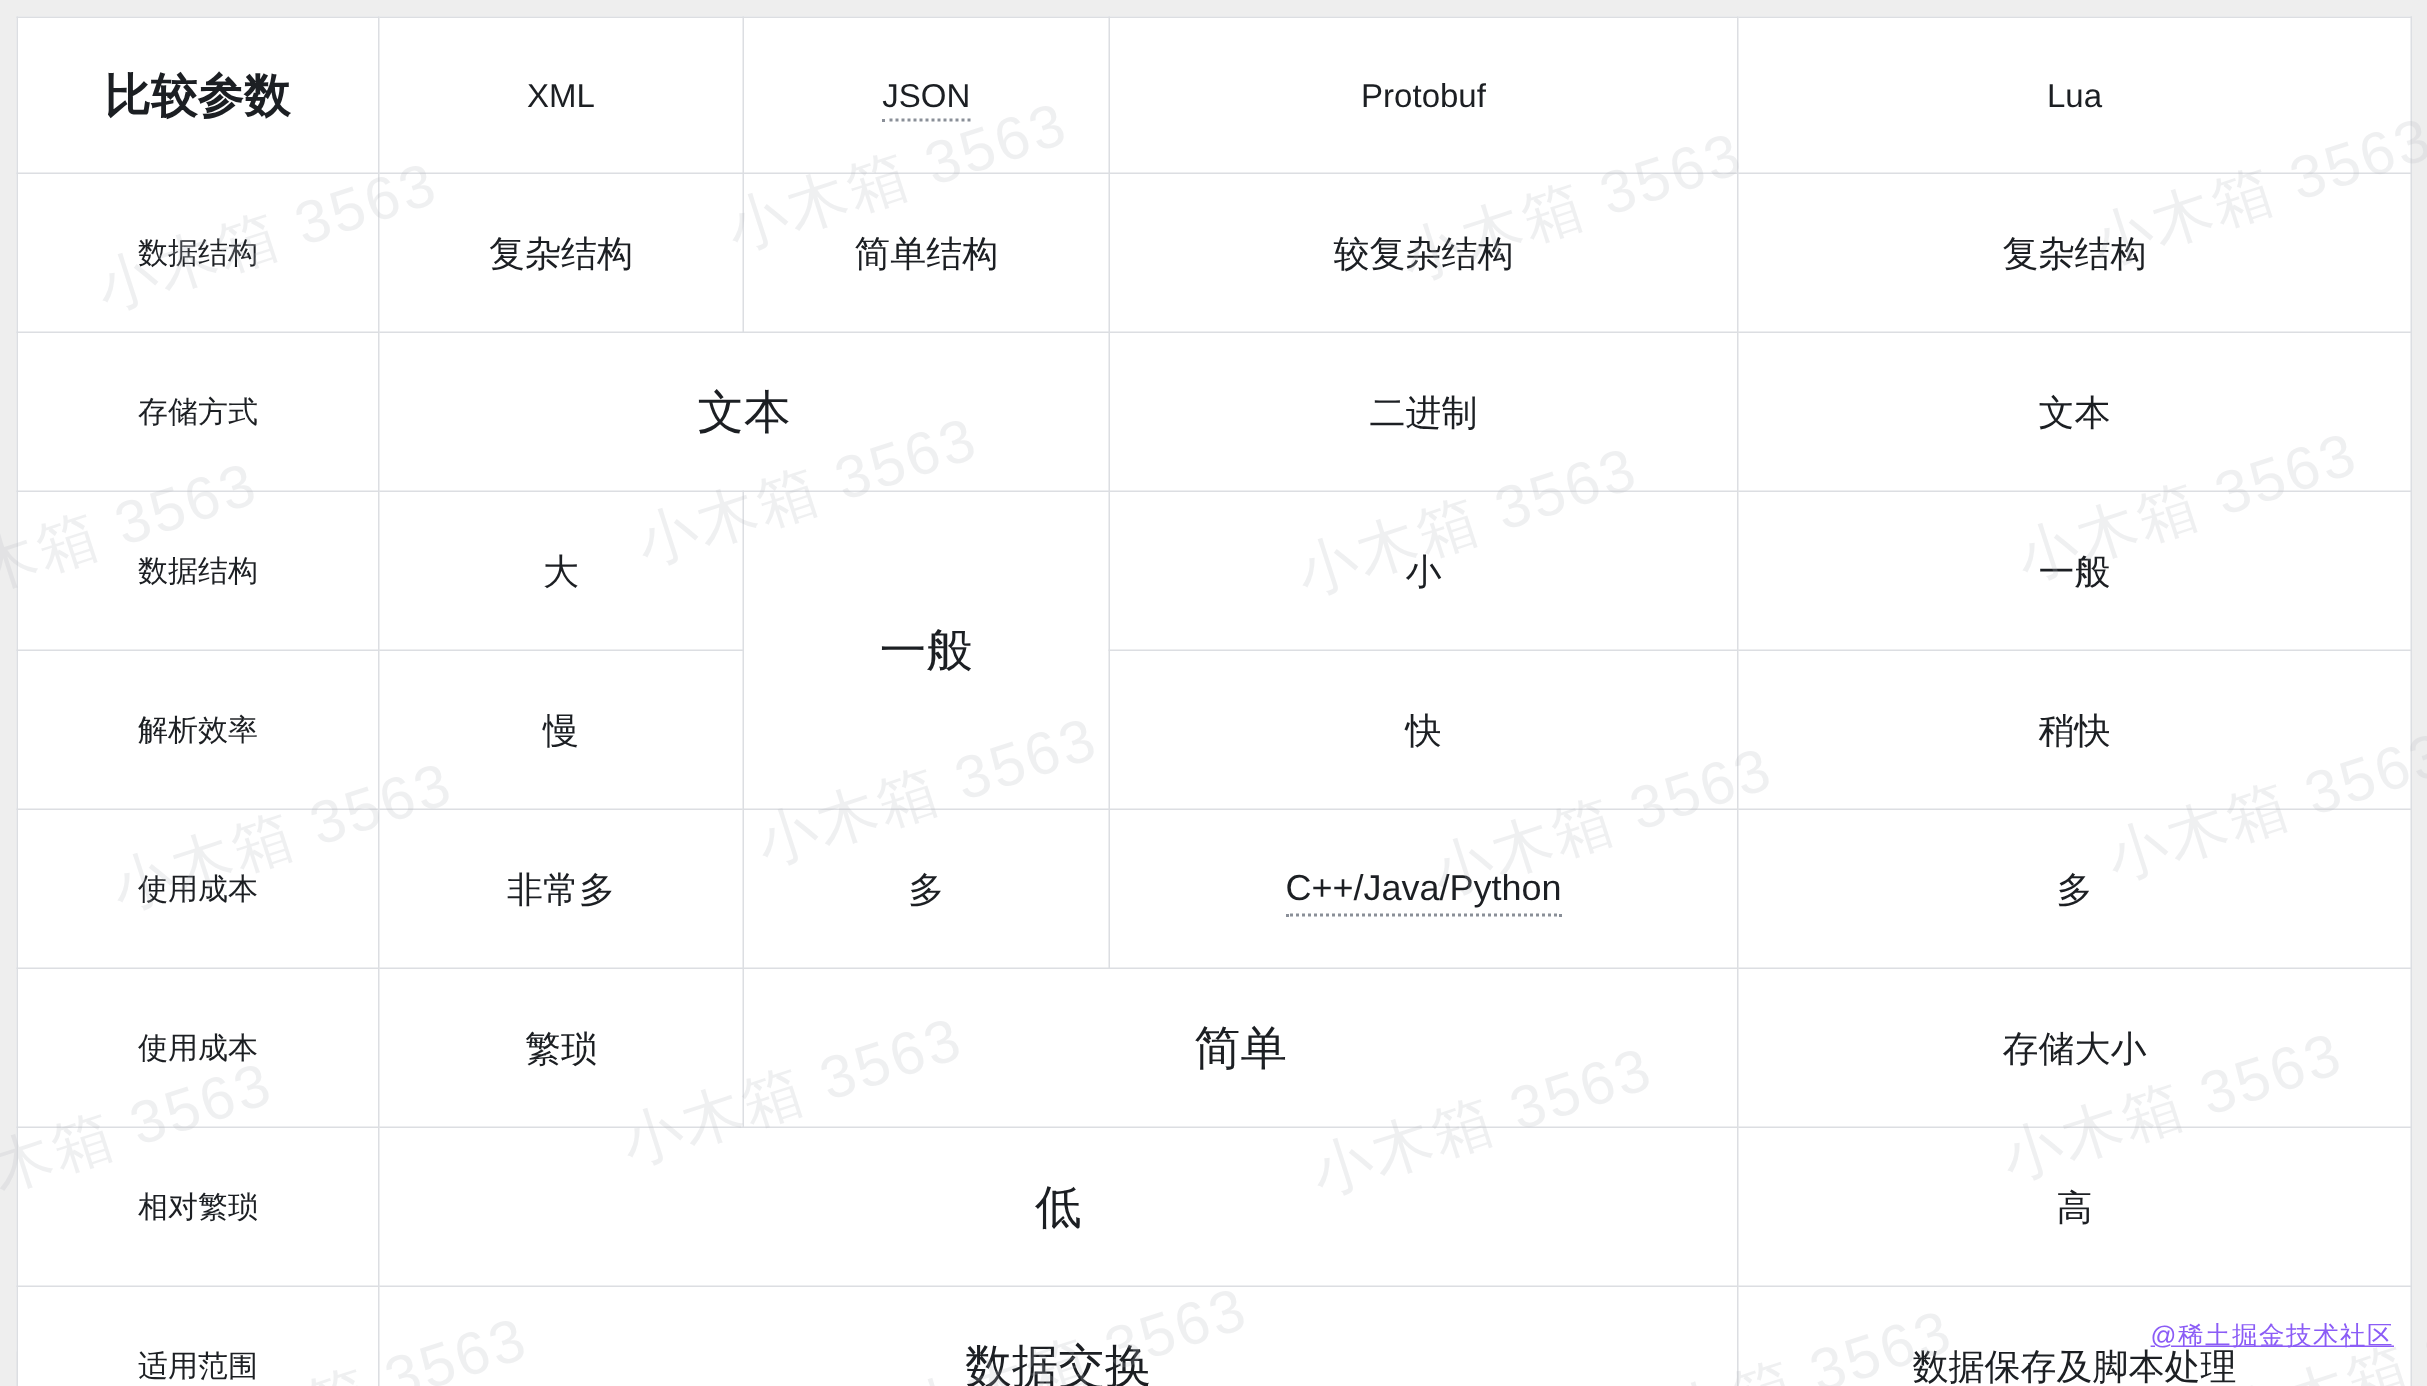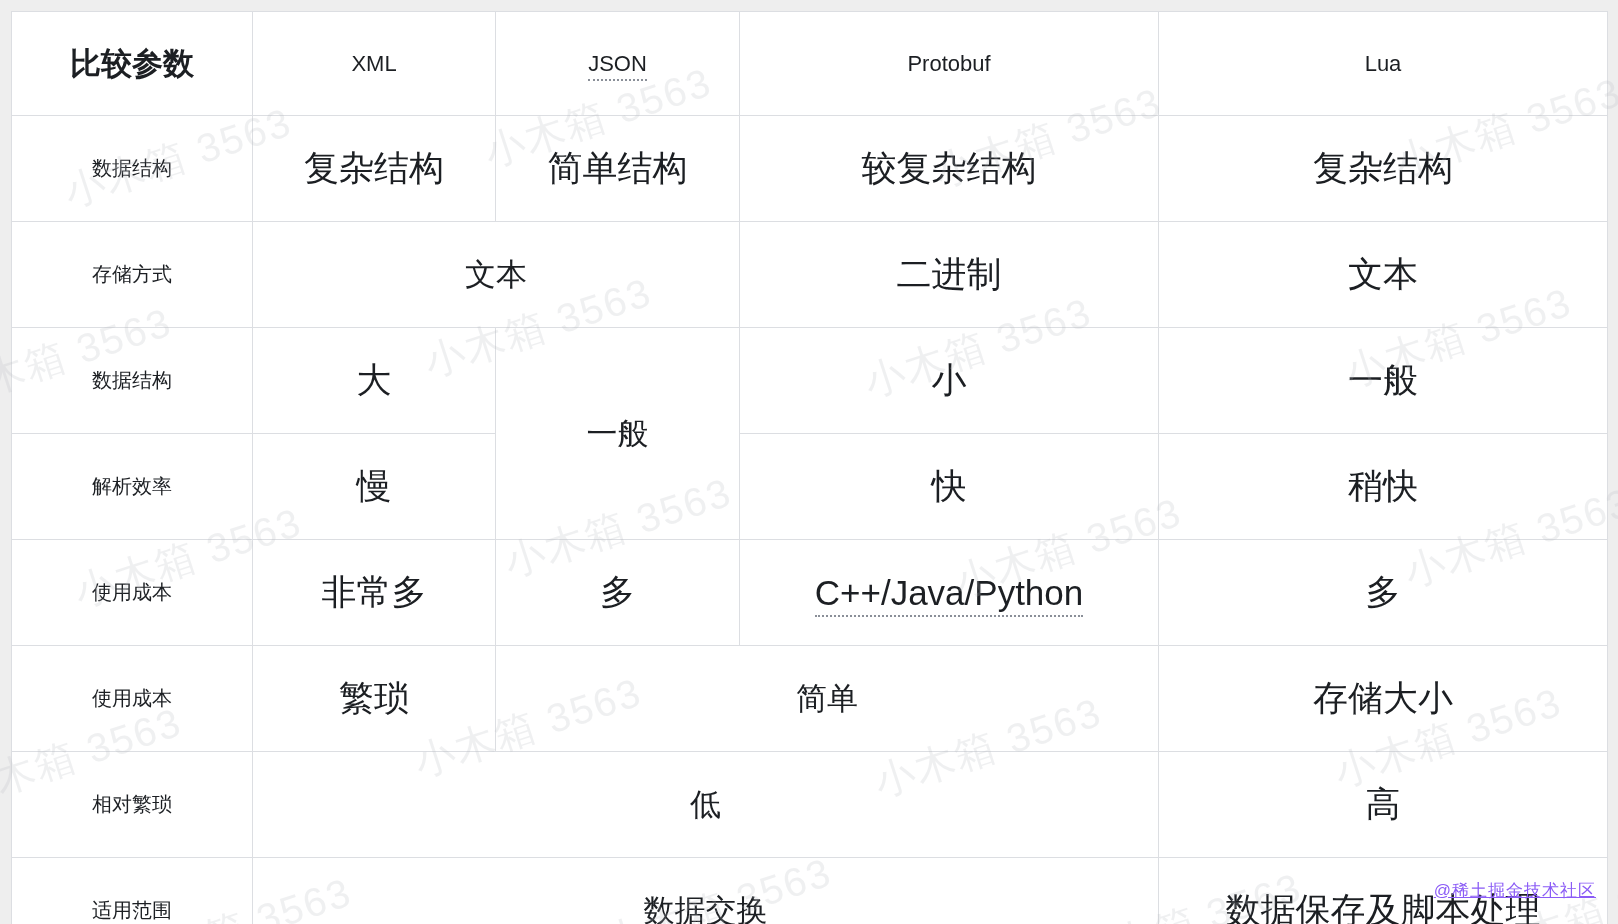--- a/index.html
+++ b/index.html
@@ -86,21 +86,21 @@
   
   td.rowlabel {
     background: #fce6d0;
     font-size: 20px;
     font-weight: bold;
     border-color: #f0dcc8;
   }
 
   
   tbody td {
-    font-size: 35px;
+    font-size: 24px;
     height: 97px;
   }
   tbody td.wide-text { font-size: 31px; }
 
   
   #attribution {
     position: absolute;
     right: 22px;
     bottom: 22px;
     font-size: 17px;

